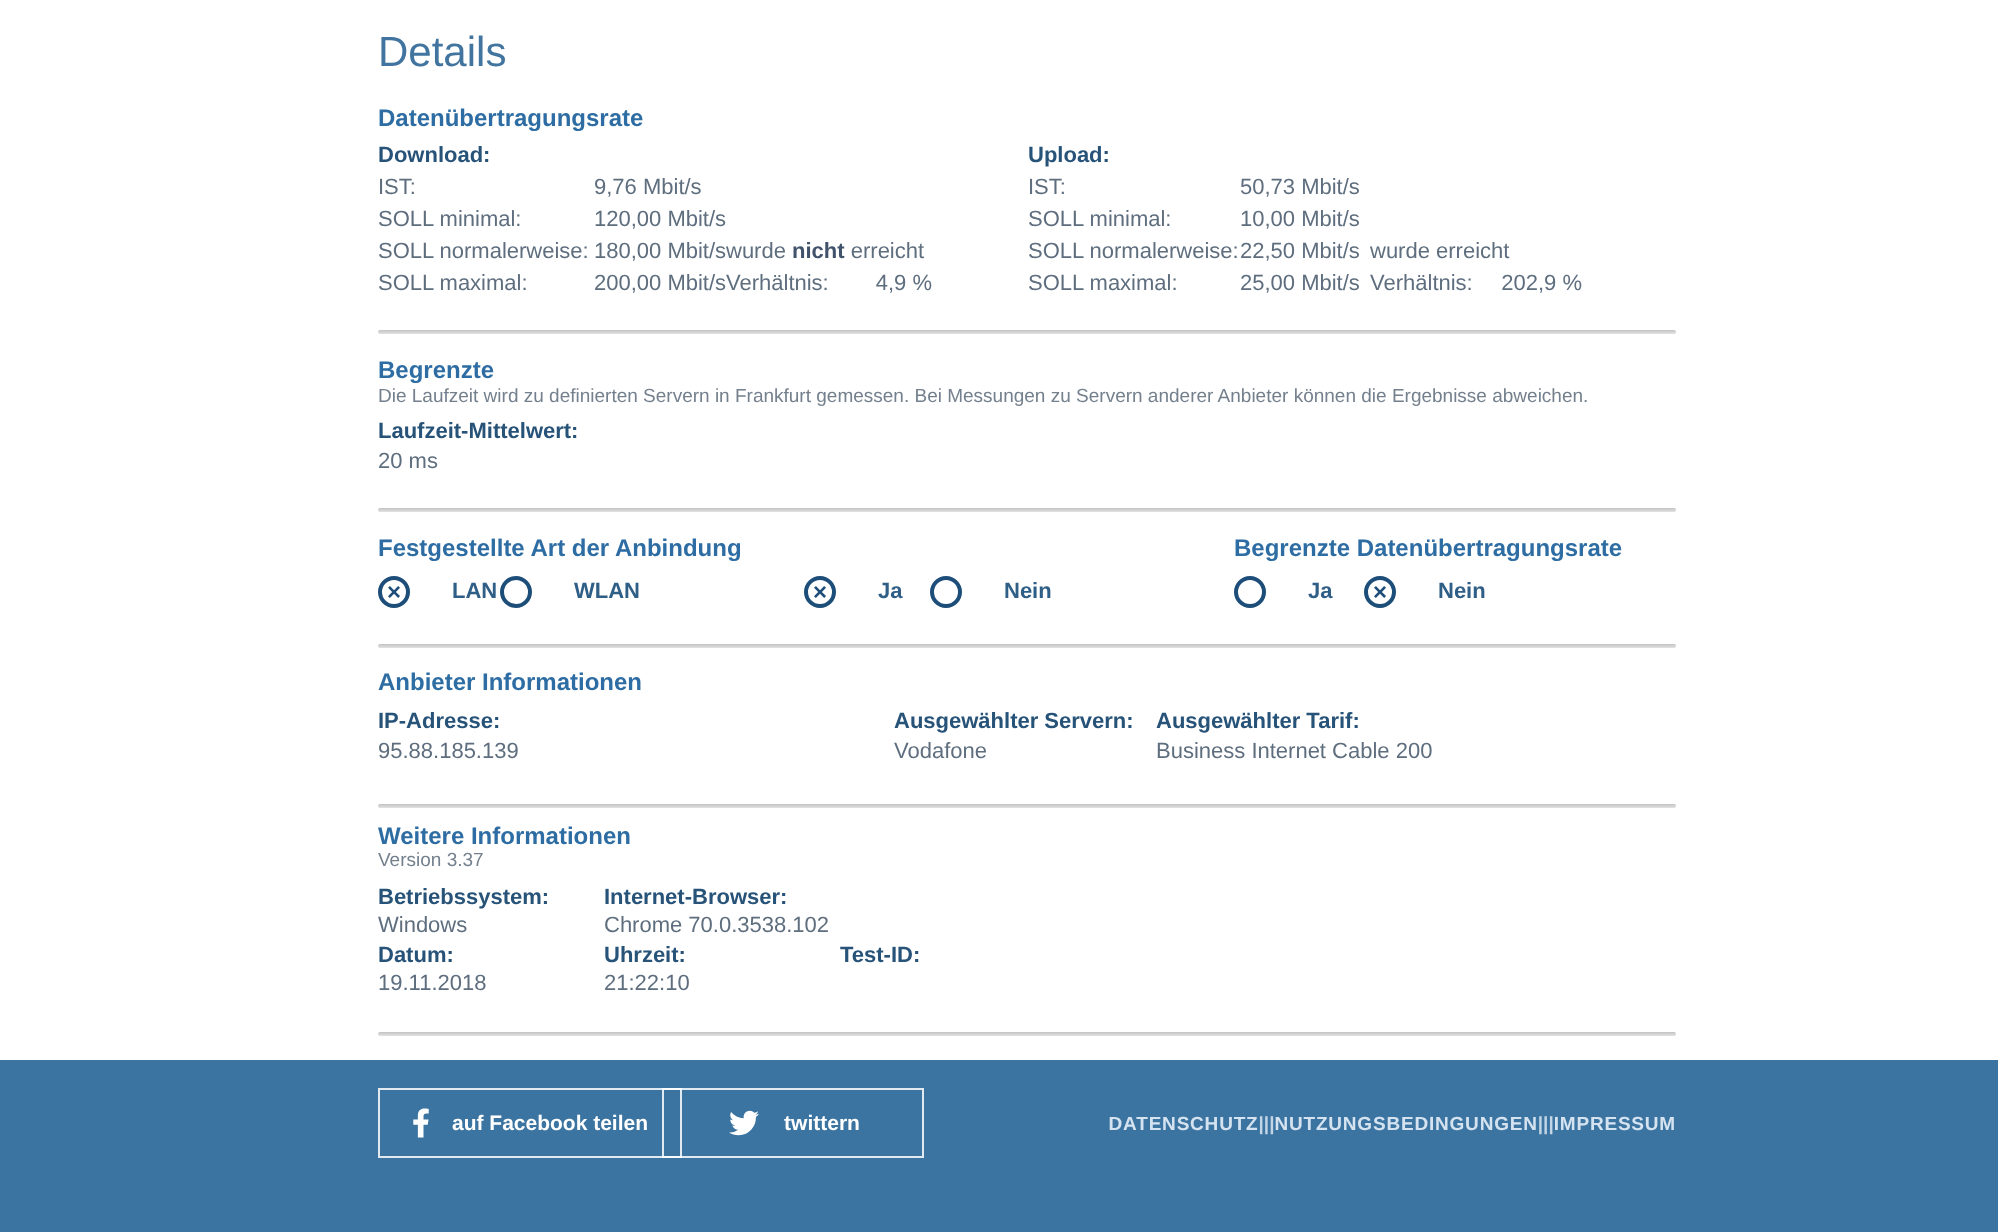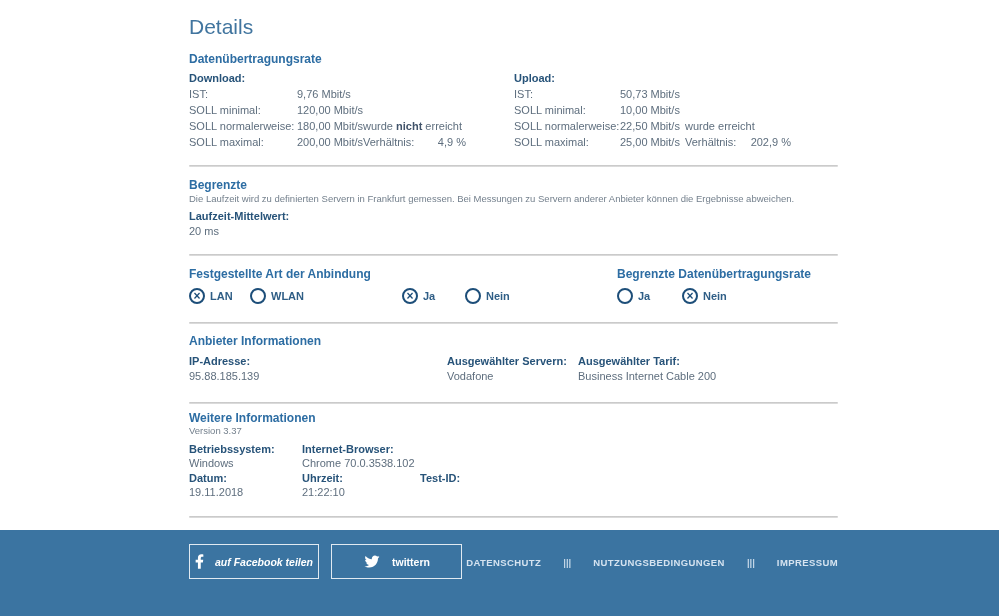--- a/index.html
+++ b/index.html
@@ -17,29 +17,29 @@
   .ratio-val { width:60px; text-align:right; }
 
   .hr { position:absolute; left:189px; width:649px; height:2px;
         background:linear-gradient(to bottom,#c3c3c3,#e2e2e2); border-radius:1px; }
 
   .radio-opt { position:absolute; display:flex; align-items:center; gap:5px; cursor:pointer; }
   .radio-circle { width:16px; height:16px; border:2px solid #1d4e79; border-radius:50%;
                   display:flex; align-items:center; justify-content:center; background:#fff; flex:0 0 auto; }
   .radio-x { display:none; font-size:12px; font-weight:700; color:#1d4e79; line-height:1; margin-top:-1px; }
   .radio-opt.checked .radio-x { display:block; }
-  .radio-label { font-size:11px; font-weight:700; color:#2f5e86; }
+  .radio-label { font-size:11px; font-weight:700; color:#2f5e86;margin-left:16px; }
 
   .footer { position:absolute; left:0; top:530px; width:999px; height:86px; background:#3b74a1; }
   .share-btn { position:absolute; top:14px; height:35px; border:1px solid rgba(255,255,255,0.85);
                background:transparent; display:flex; align-items:center; justify-content:center;
                gap:11px; cursor:pointer; }
   .share-btn .lbl { color:#ffffff; font-size:10.5px; font-weight:700; }
   .share-btn svg { display:block; }
-  .footer-links { position:absolute; top:27px; right:161px; display:flex; align-items:center; gap:22px; }
+  .footer-links { position:absolute; top:27px; right:161px; display:flex; align-items:center; gap:0; }
   .footer-links a { color:#d5e3f0; font-size:9.5px; font-weight:700; letter-spacing:.4px;
                     text-decoration:none; cursor:pointer; }
   .footer-links .sep { color:#c2d5e6; font-size:9.5px; font-weight:700; }
 </style>
 </head>
 <body>
 
 <div class="page">
 
   <div class="abs t-title" style="left:189px; top:15px">Details</div>
@@ -137,21 +137,21 @@
   <div class="abs t-body" style="left:302px; top:457px">Chrome 70.0.3538.102</div>
   <div class="abs t-bold" style="left:189px; top:472px">Datum:</div>
   <div class="abs t-bold" style="left:302px; top:472px">Uhrzeit:</div>
   <div class="abs t-bold" style="left:420px; top:472px">Test-ID:</div>
   <div class="abs t-body" style="left:189px; top:486px">19.11.2018</div>
   <div class="abs t-body" style="left:302px; top:486px">21:22:10</div>
 
   <div class="hr" style="top:516px"></div>
 
   <div class="footer">
-    <button class="share-btn" style="left:189px; width:130px;font-style:italic;">
+    <button class="share-btn" style="left:189px; width:152px;">
       <span>
         <svg width="9" height="17" viewBox="0 0 320 512" fill="#ffffff" aria-hidden="true">
           <path d="M279.14 288l14.22-92.66h-88.91v-60.13c0-25.35 12.42-50.06 52.24-50.06h40.42V6.26S260.43 0 225.36 0c-73.22 0-121.08 44.38-121.08 124.72v70.62H22.89V288h81.39v224h100.17V288z"></path>
         </svg>
       </span>
       <span class="lbl">auf Facebook teilen</span>
     </button>
     <button class="share-btn" style="left:331px; width:131px;">
       <span>
         <svg width="18" height="15" viewBox="0 0 512 512" fill="#ffffff" aria-hidden="true">

